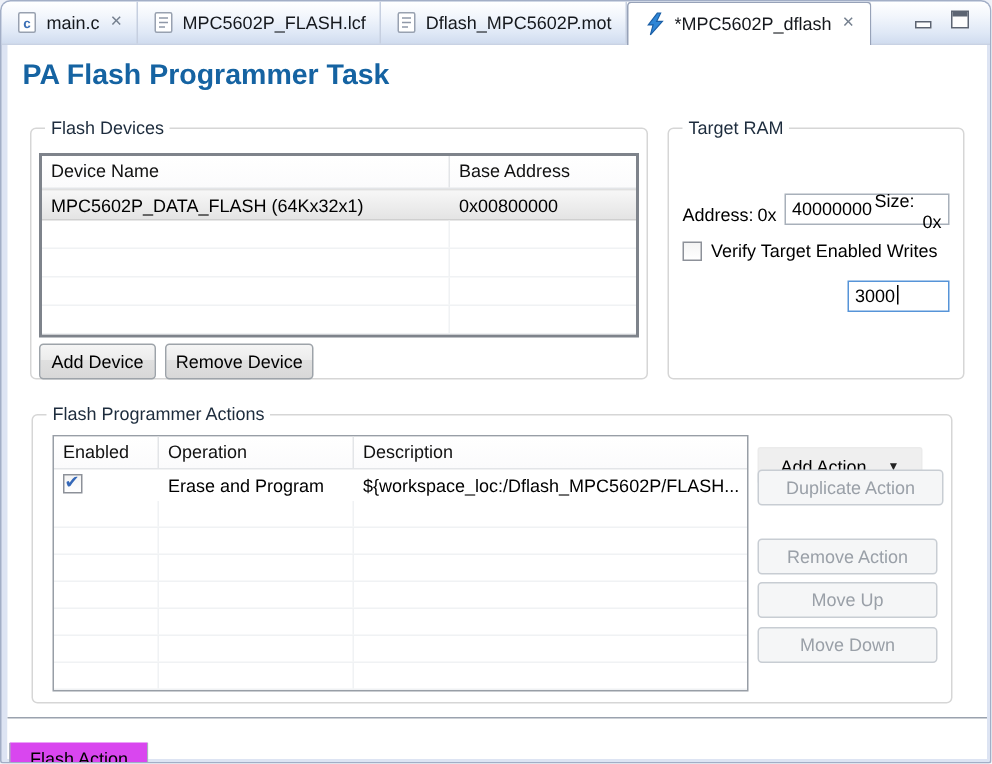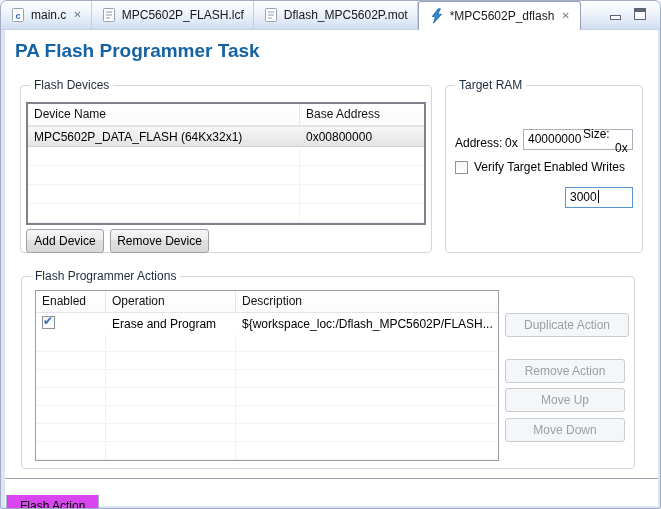--- a/index.html
+++ b/index.html
@@ -239,20 +239,24 @@
             <span class="gcell ac2"></span>
             <span class="gcell ac3"></span>
           </div>
         <div class="grid-row">
             <span class="gcell ac1"></span>
             <span class="gcell ac2"></span>
             <span class="gcell ac3"></span>
           </div>
       </div>
 
+      <div class="btn-flat" style="left:483px;top:21px;width:110px;">
+        <span>Add Action</span>
+        <span class="dd-arrow">▼</span>
+      </div>
       <div class="btn disabled" style="left:483px;top:36px;width:124px;">Duplicate Action</div>
       <div class="btn disabled" style="left:483px;top:82px;width:120px;">Remove Action</div>
       <div class="btn disabled" style="left:483px;top:111px;width:120px;">Move Up</div>
       <div class="btn disabled" style="left:483px;top:141px;width:120px;">Move Down</div>
     </div>
 
     <div class="page-strip">
       <div class="page-tab">Flash Action</div>
     </div>
 

